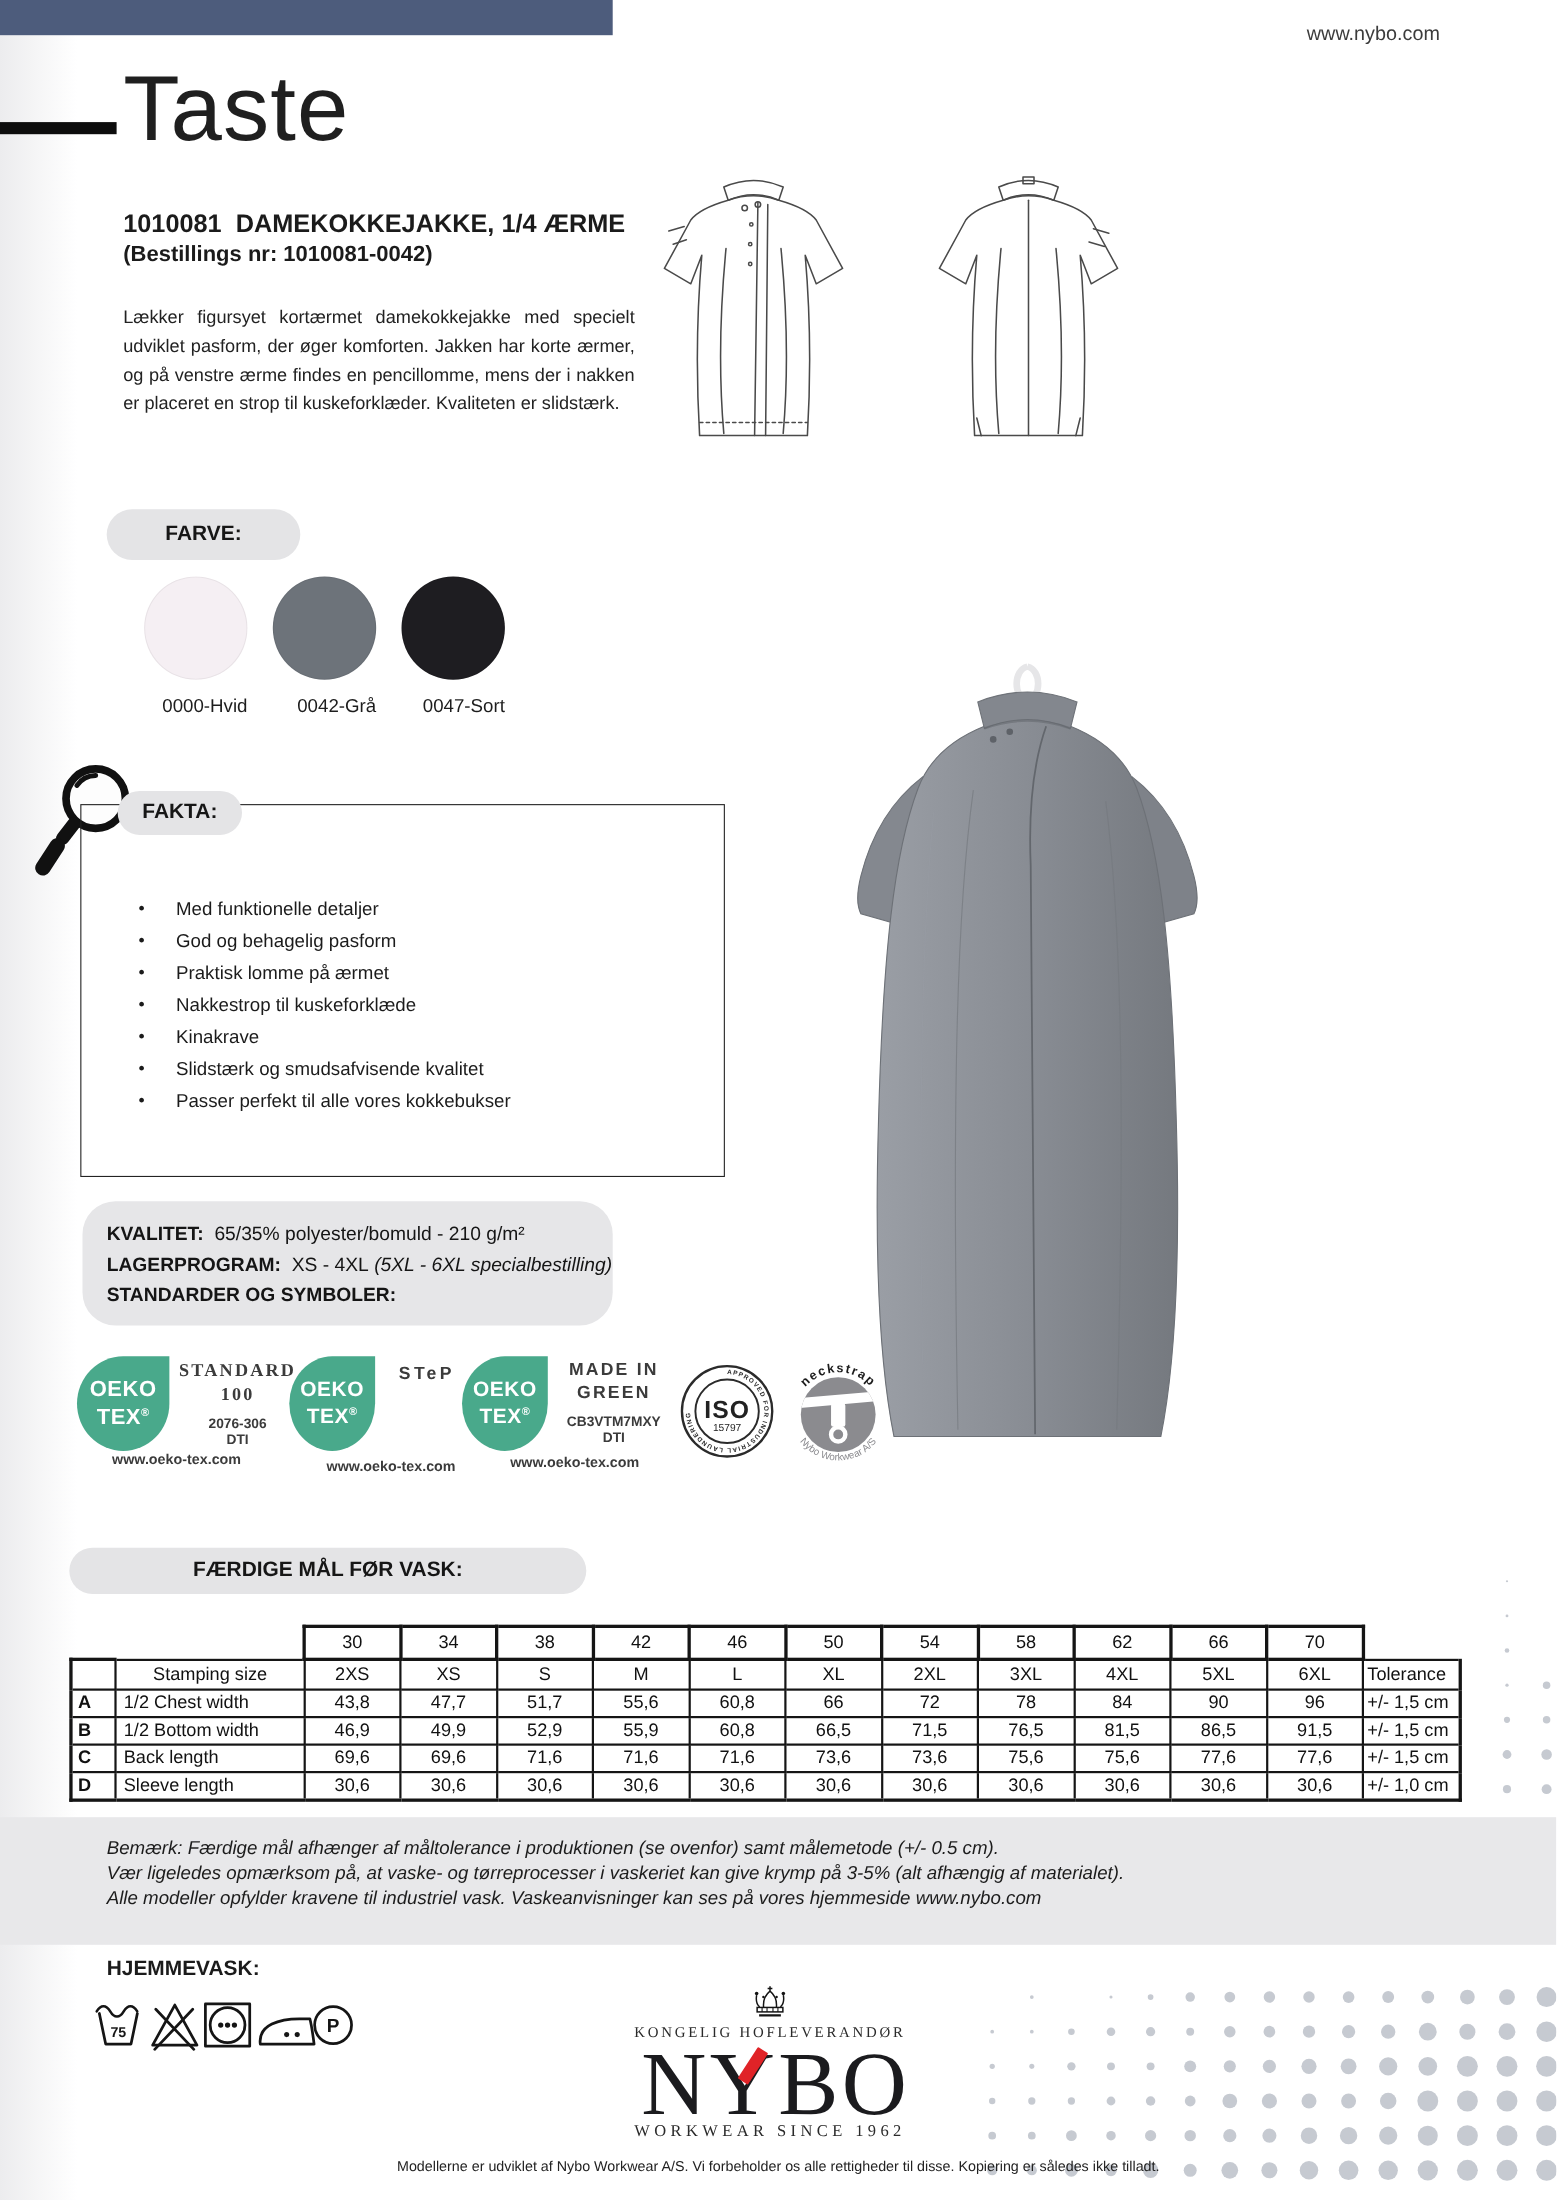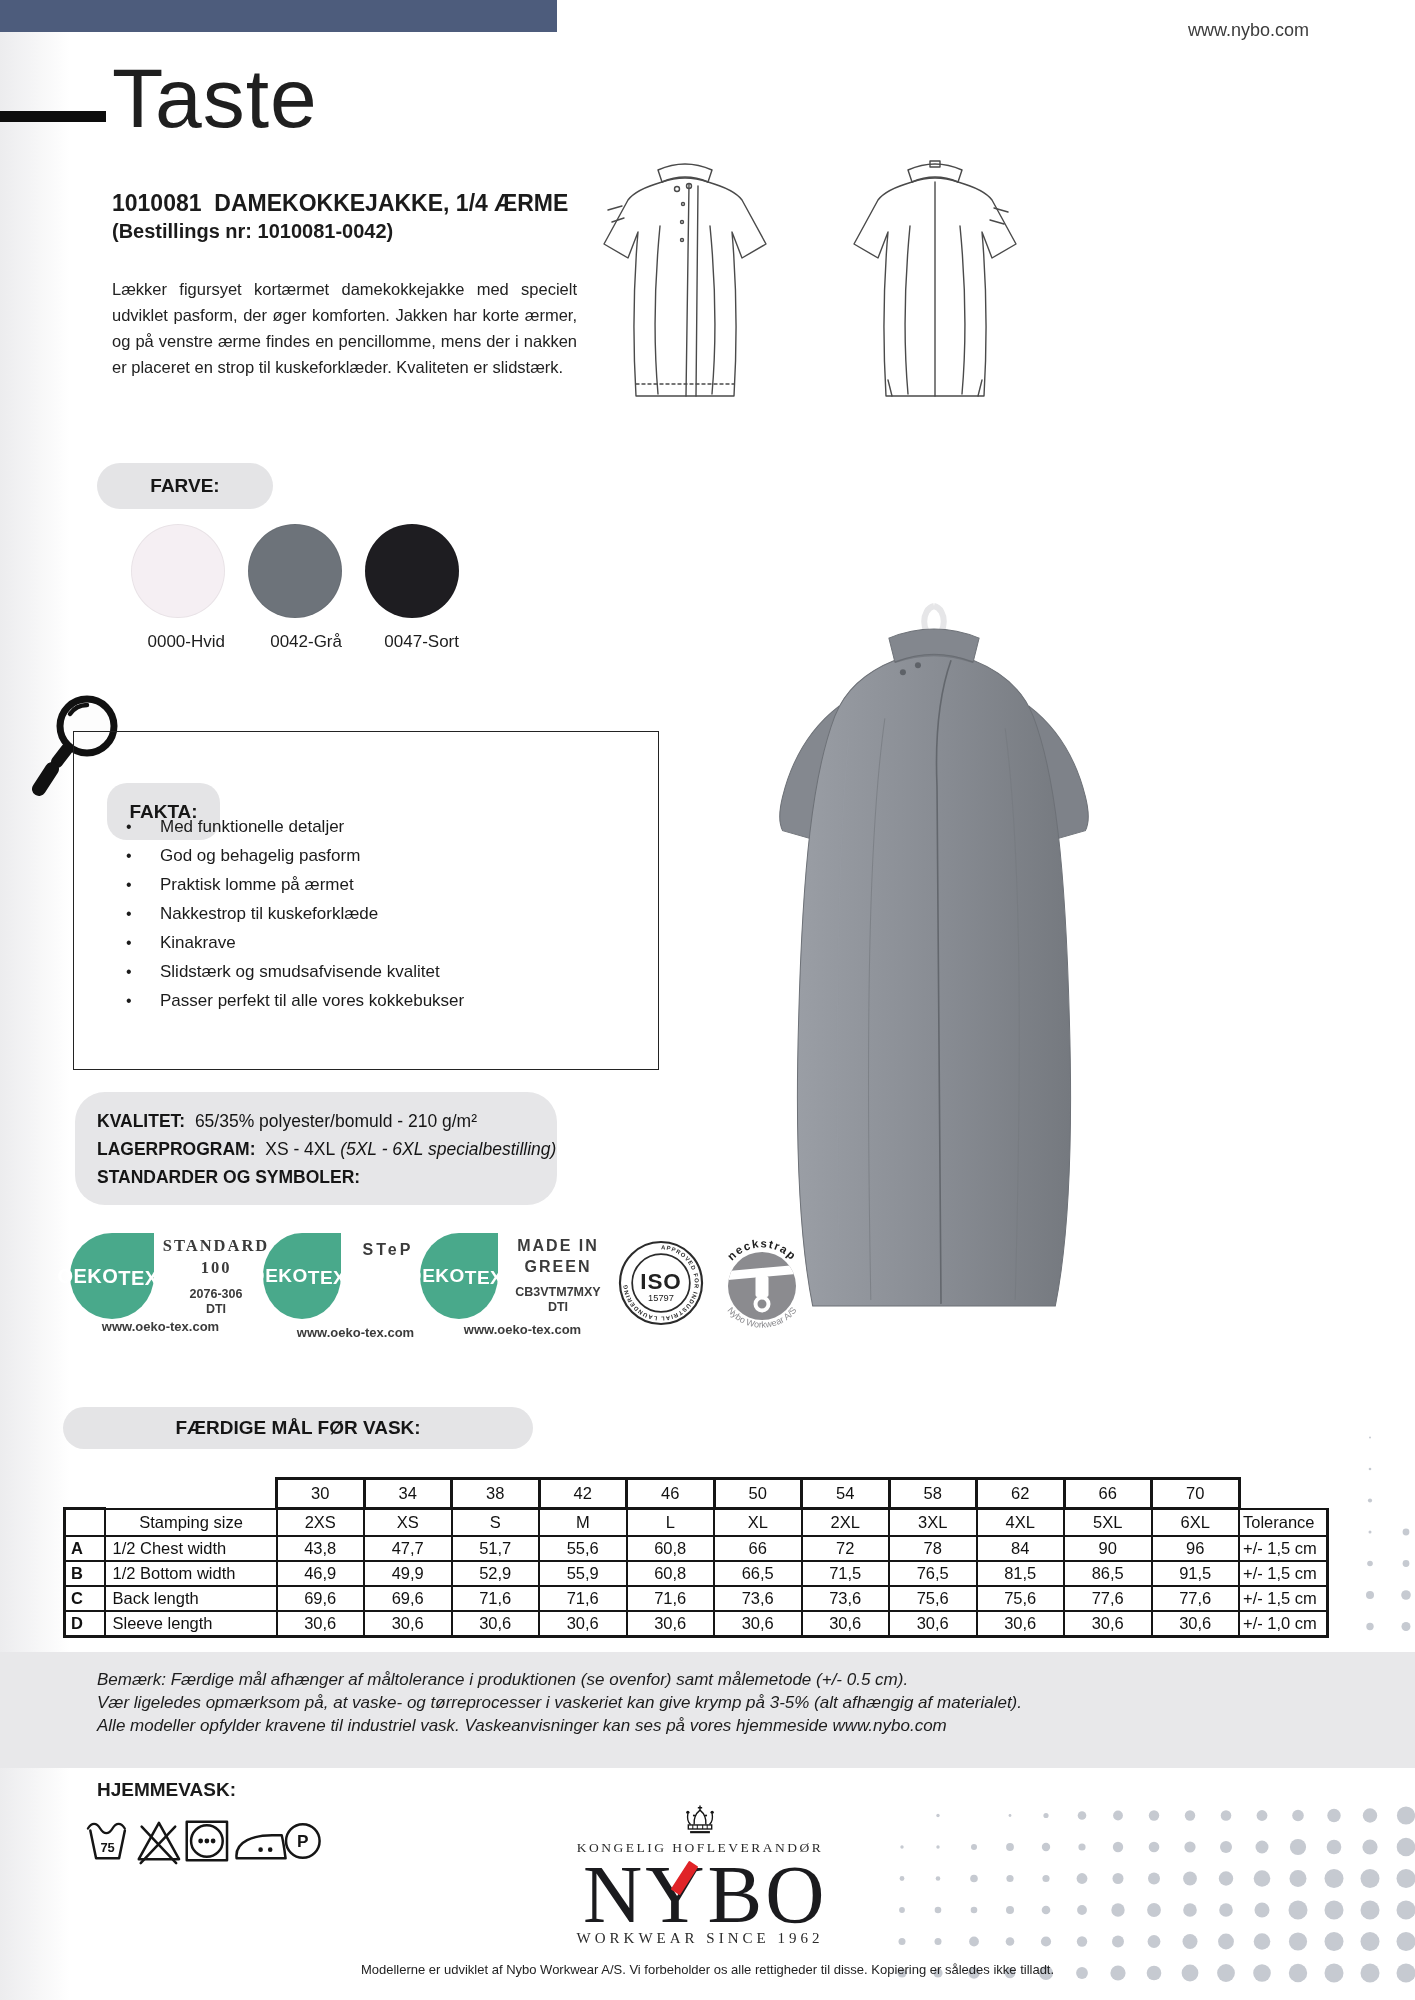--- a/index.html
+++ b/index.html
@@ -19,30 +19,30 @@
   .orderno{left:112px;top:220px;font-size:20px;font-weight:bold;}
   .desc{left:112px;top:276px;width:465px;font-size:16.5px;line-height:1.58;text-align:justify;color:#222;}
   
   .farvepill{left:97px;top:463px;width:176px;height:46px;}
   .swrow{left:131px;top:524px;display:flex;gap:23px;}
   .swatch{width:94px;text-align:right;}
   .dot{width:94px;height:94px;border-radius:50%;box-shadow:inset 0 0 0 1px rgba(0,0,0,0.05);}
   .swlabel{margin-top:14px;font-size:17px;color:#1d1d1d;}
   
   .faktabox{left:73px;top:731px;width:584px;height:337px;border:1.5px solid #232323;}
-  .faktapill{left:107px;top:783px;width:113px;height:57px;border-radius:20px;}
+  .faktapill{left:107px;top:719px;width:113px;height:40px;border-radius:20px;}
   .faktalist{left:118px;top:812px;width:470px;list-style:none;margin:0;padding:0;font-size:17px;}
   .faktalist li{position:relative;padding-left:42px;line-height:29px;}
   .faktalist li::before{content:"•";position:absolute;left:8px;font-size:16px;}
   
   .qbox{left:75px;top:1092px;width:482px;height:113px;border-radius:30px;background:#e6e6e8;
         padding:15px 0 0 22px;box-sizing:border-box;font-size:17.5px;line-height:28px;color:#151515;}
   .qbox .it{font-style:italic;}
   
-  .drop{background:#49a98b;border-radius:50% 0 50% 50%;color:#fff;display:flex;
+  .drop{background:#49a98b;border-radius:50% 0 50% 50%;color:#fff;display:flex;flex-direction:column;
         align-items:center;justify-content:center;font-weight:bold;font-size:20px;line-height:21px;letter-spacing:0.5px;}
   .drop .reg{font-size:10px;vertical-align:super;}
   .certtxt{color:#3b3b3b;font-weight:bold;text-align:center;}
   .certurl{color:#3b3b3b;font-weight:bold;font-size:13px;text-align:center;}
   
   .maalpill{left:63px;top:1407px;width:470px;height:42px;border-radius:21px;}
   .mtable{position:absolute;left:63px;top:1477px;border-collapse:collapse;table-layout:fixed;
           font-family:"Liberation Sans",sans-serif;font-size:16.5px;color:#111;}
   .mtable td{border:2px solid #151515;text-align:center;padding:0;height:23px;overflow:hidden;white-space:nowrap;}
   .mtable td.nb{border:none;}

